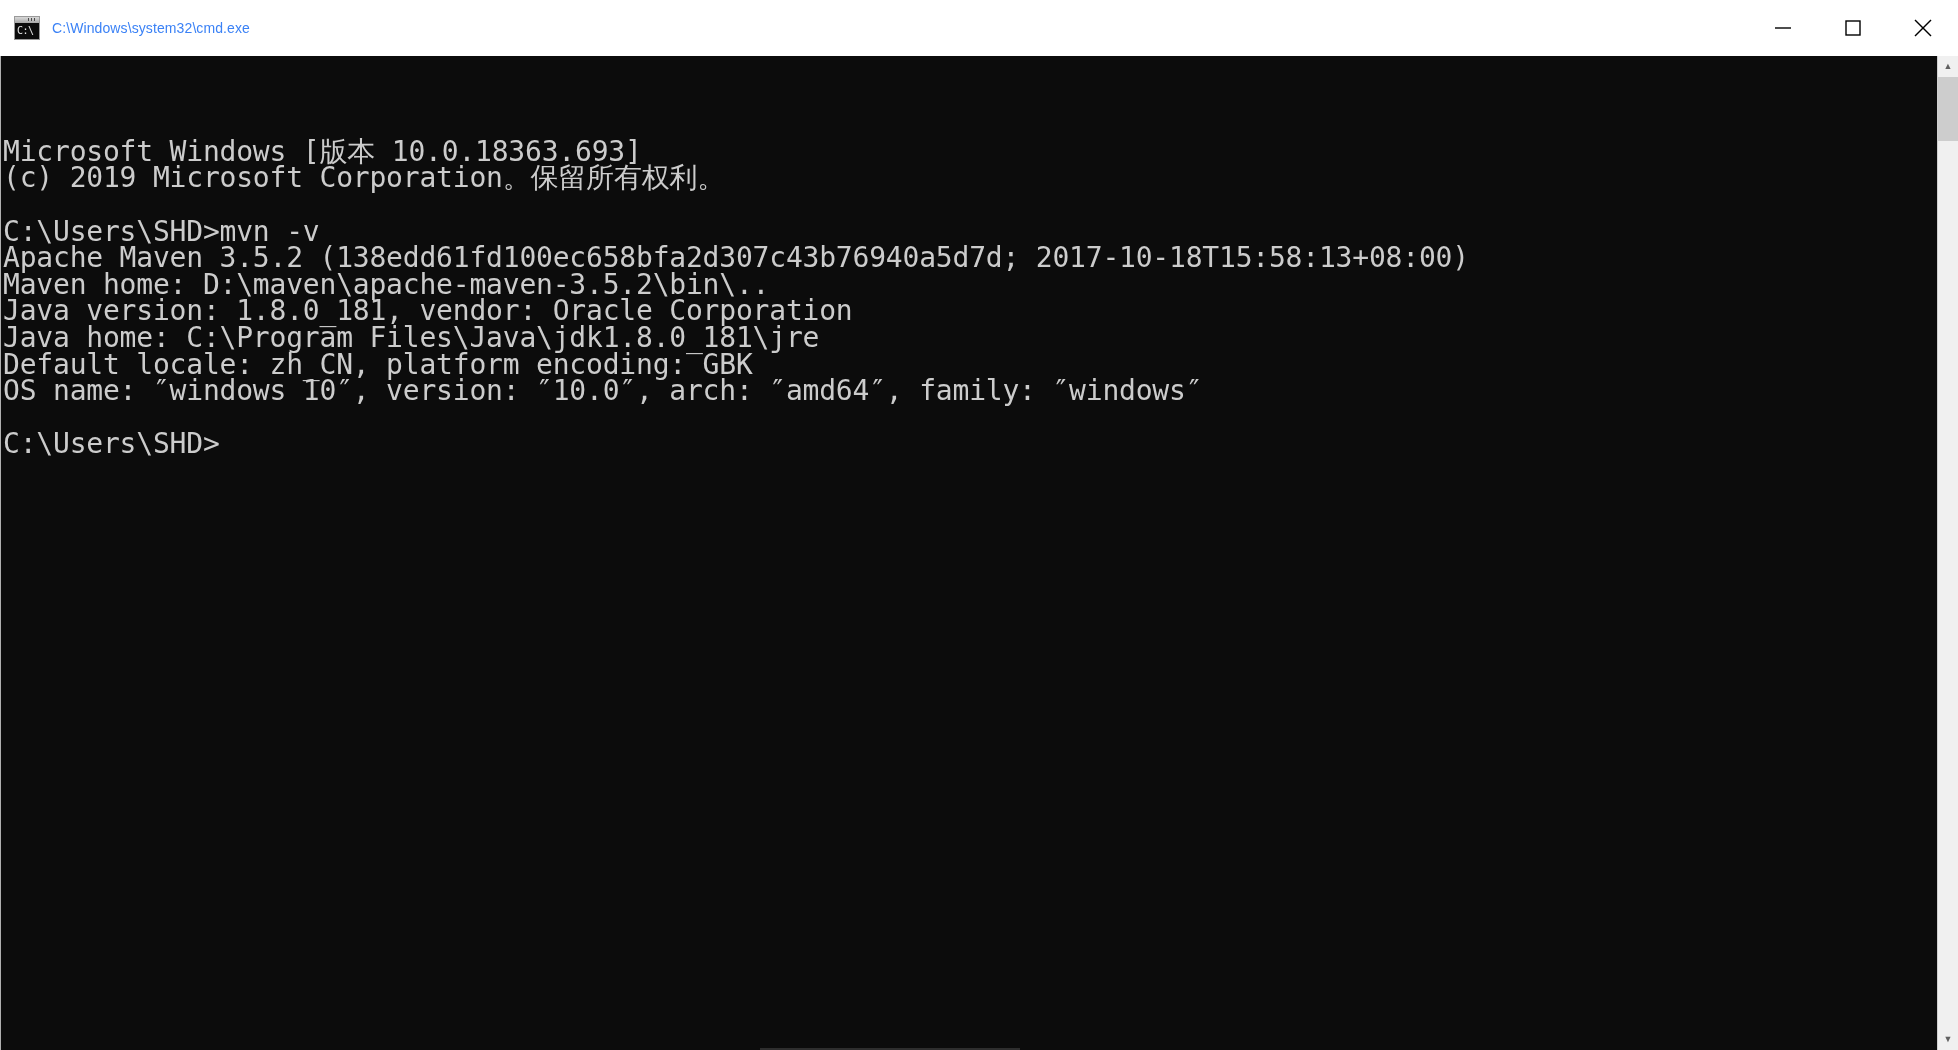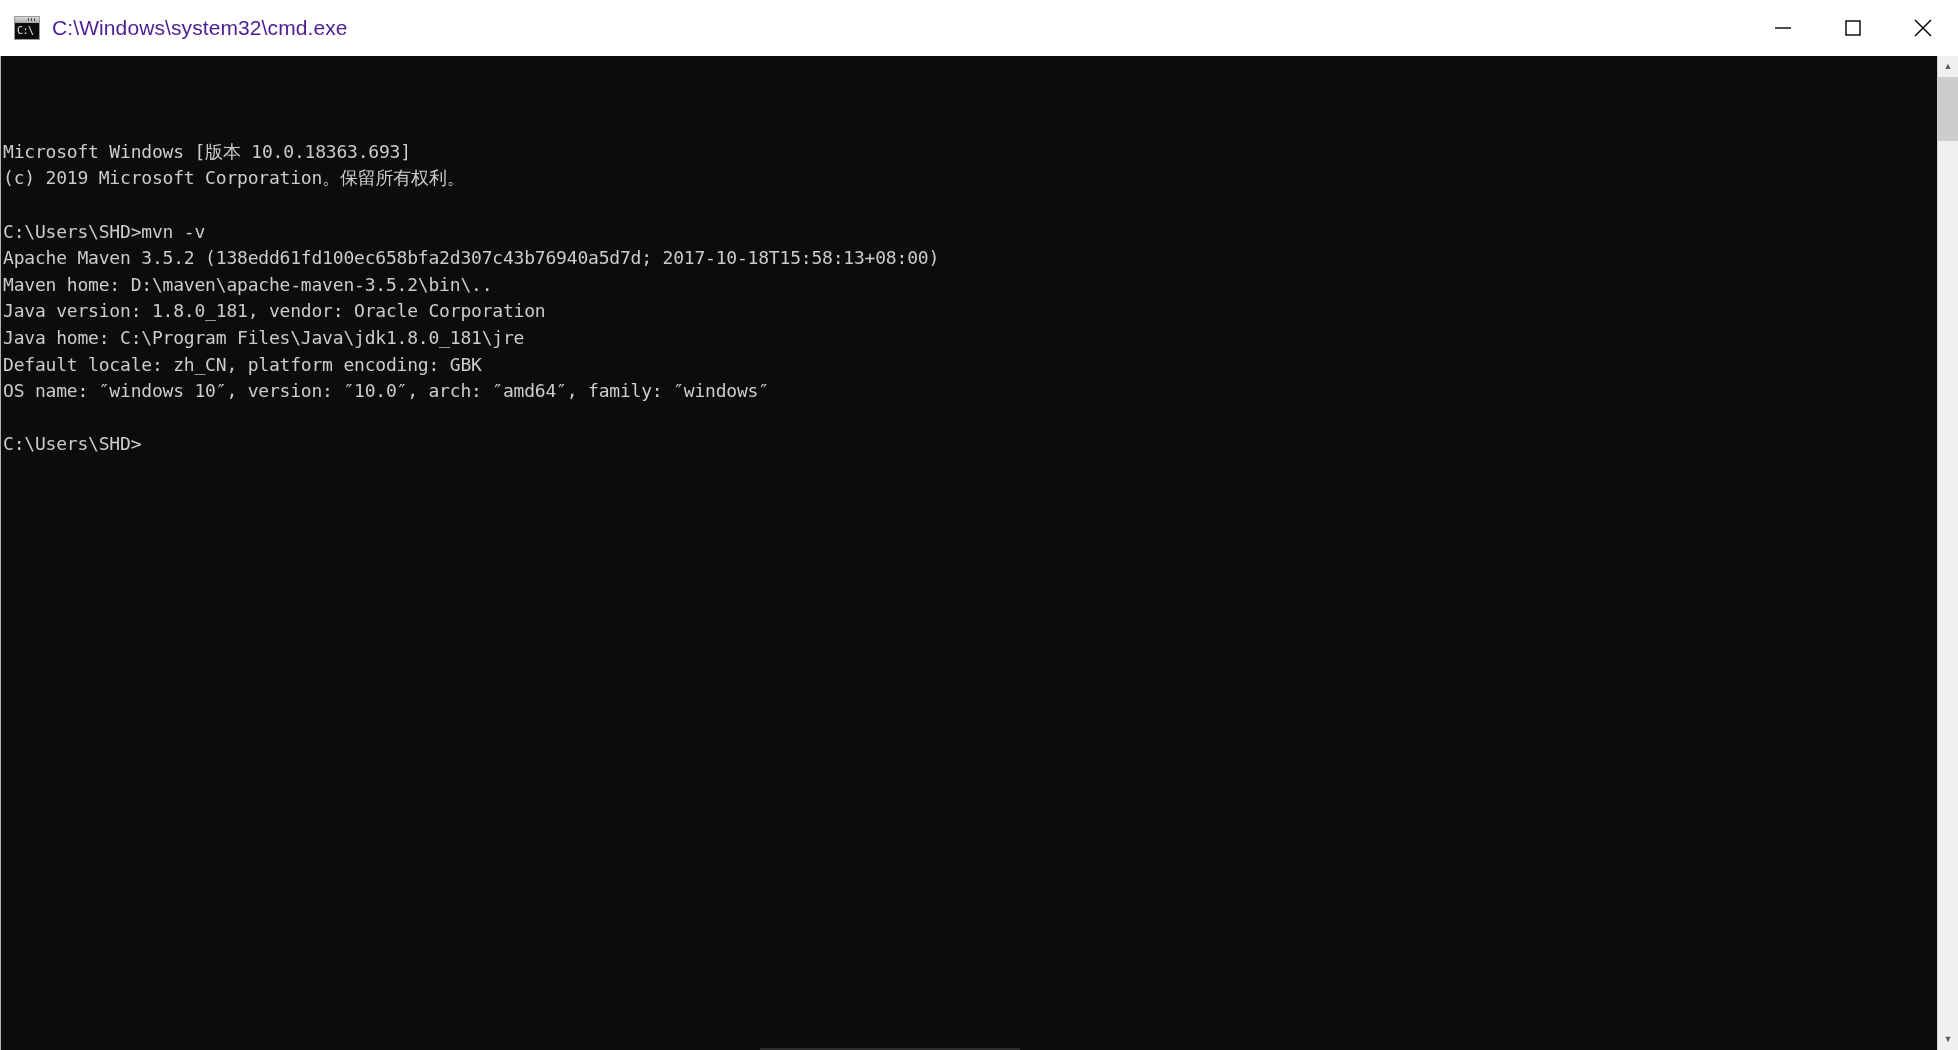--- a/index.html
+++ b/index.html
@@ -66,22 +66,22 @@
     left: 2px; top: 8px;
     color: #e8e8e8;
     font-family: "DejaVu Sans Mono", monospace;
     font-size: 10px;
     line-height: 12px;
     letter-spacing: -0.5px;
     white-space: nowrap;
   }
 
   #title-text {
-    font-size: 21px;
-    color: #4c1d95;
+    font-size: 14px;
+    color: #3b82f6;
     white-space: nowrap;
     letter-spacing: 0.1px;
   }
 
   #window-controls {
     display: flex;
     align-items: stretch;
     height: 56px;
     flex: none;
   }
@@ -111,21 +111,21 @@
     flex: none;
     background: #0c0c0c;
     border-left: 1px solid #b0b0b0;
   }
 
   #console {
     flex: 1 1 auto;
     background: #0c0c0c;
     color: #cccccc;
     font-family: "DejaVu Sans Mono", "Liberation Mono", monospace;
-    font-size: 18px;
+    font-size: 28px;
     line-height: 26.6px;
     padding: 3px 0 0 0;
     overflow: hidden;
     white-space: pre;
     position: relative;
   }
 
   .cline {
     white-space: pre;
     min-height: 26.6px;

